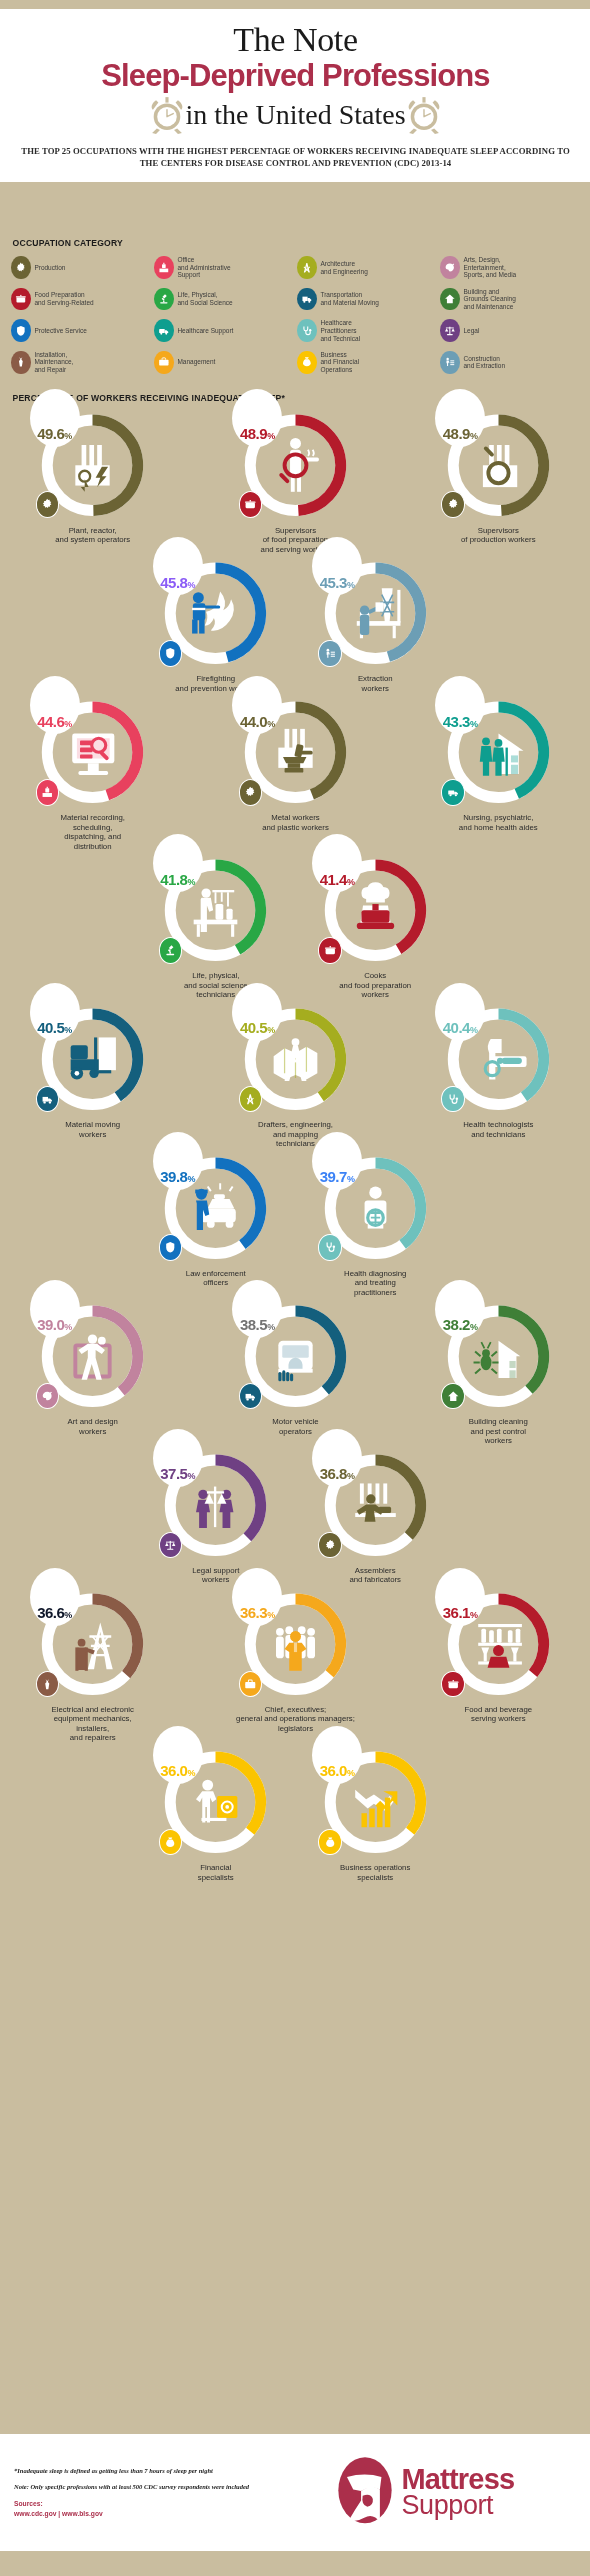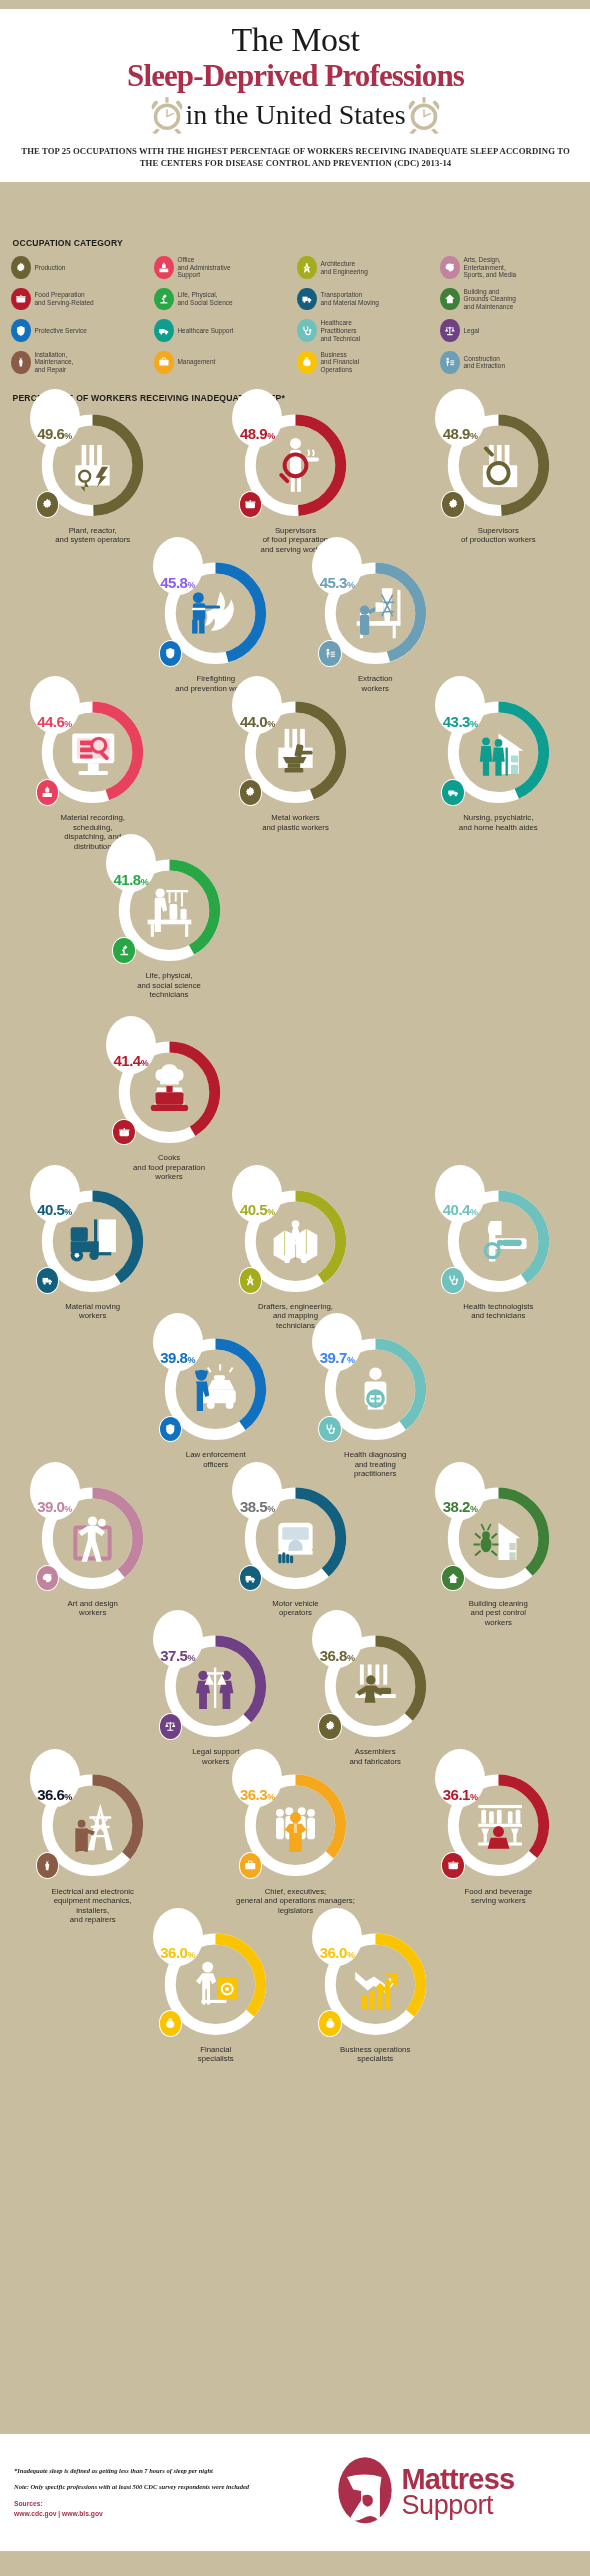--- a/index.html
+++ b/index.html
@@ -18,21 +18,21 @@
     background:#ffffff;
     padding:14px 15.6px 12.5px 15.6px;
     text-align:center;
   }
   .t1 {
     font-family:"Liberation Serif", serif;
     font-size:34px; line-height:1.02; color:#1b1b1b; font-weight:400;
     letter-spacing:-0.4px;
   }
   .t2 {
-    font-family:Liberation Serif, serif;
+    font-family:Liberation Sans, sans-serif;
     font-size:31px; line-height:1.05; color:#ab2f4b; font-weight:700;
     letter-spacing:-0.9px; margin-top:1.6px;
   }
   .t3row { position:relative; display:flex; align-items:center; justify-content:center; margin-top:1.6px; }
   .t3 {
     font-family:"Liberation Serif", serif;
     font-size:28px; line-height:1.05; color:#1b1b1b; font-weight:400;
   }
   .clock { width:36px; height:41px; flex:0 0 auto; }
   .subtitle {
@@ -114,21 +114,21 @@
   .bottomband { position:absolute; left:0; right:0; bottom:0; height:25px; background:#c9bd9f; }
 </style>
 </head>
 <body>
 
 <div class="page">
 
   <div class="topband"></div>
 
   <div class="headerwrap">
-    <div class="t1">The Most</div>
+    <div class="t1">The Note</div>
     <div class="t2">Sleep-Deprived Professions</div>
     <div class="t3row">
       <span class="clock">
         <svg viewBox="0 0 46 52">
             <g fill="#c9bd9f">
           <path d="M9 8 C3 12 2 18 5 20 L12 11 Z"></path>
               <path d="M37 8 C43 12 44 18 41 20 L34 11 Z"></path>
           <rect x="21" y="4" width="4" height="7"></rect>
           <circle cx="23" cy="29" r="17"></circle>
           <path d="M10 44 L4 50 L9 51 L14 46 Z"></path>
@@ -572,21 +572,21 @@
                 <path fill="currentColor" d="M9.2 7.2h2.4L14 9.4V11H9.2Z"></path>
                 <circle cx="4.5" cy="11.8" r="1.4" fill="currentColor"></circle>
                 <circle cx="11.3" cy="11.8" r="1.4" fill="currentColor"></circle>
                 <path fill="#fff" d="M4.6 6.8h1.6v1.2h1.2v1.6H6.2v1.2H4.6V9.6H3.4V8h1.2Z"></path>
               </svg>
             </div>
           </div>
           <div class="joblabel">Nursing, psychiatric,<br>and home health aides</div>
         </div>
       </div>
-      <div class="row r2" style="padding: 0px 98px; flex-direction: column;">
+      <div class="row r2" style="padding: 0px 98px;">
         <div class="cell">
           <div class="donutwrap">
             <svg viewBox="0 0 150 150">
               <circle cx="75" cy="76" r="58" fill="none" stroke="#ffffff" stroke-width="14"></circle>
               <circle cx="75" cy="76" r="58" fill="none" stroke="#29a745" stroke-width="14" stroke-dasharray="152.33 212.10" transform="rotate(-90 75 76)"></circle>
               <g transform="translate(31,32) scale(1.0)">
                 <rect x="16" y="56" width="56" height="6" fill="#ffffff"></rect>
                 <rect x="20" y="62" width="4" height="16" fill="#ffffff"></rect>
                 <rect x="64" y="62" width="4" height="16" fill="#ffffff"></rect>
                 <circle cx="32" cy="22" r="6" fill="#ffffff"></circle>

